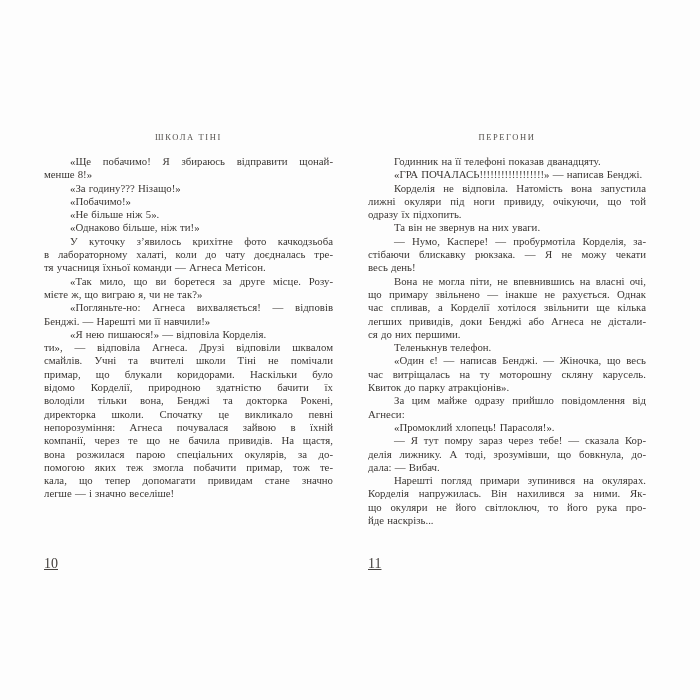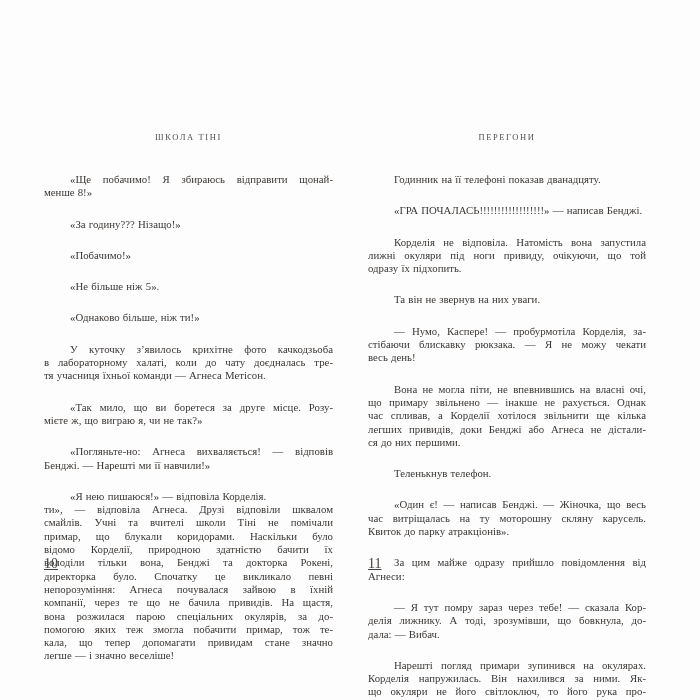--- a/index.html
+++ b/index.html
@@ -41,21 +41,21 @@
   }
   .line {
     height: 13.3px;
     line-height: 13.3px;
     font-size: 10.8px;
     overflow: hidden;
     text-align: justify;
     text-align-last: justify;
     word-spacing: 0.5px;
   }
-  .line.ind { text-indent: 26px; margin-top: 18px; }
+  .line.ind { text-indent: 26px; }
   .line.end { text-align-last: left; }
   .page-num {
     position: absolute;
     top: 557px;
     left: 0;
     width: 100%;
     text-align: left;
     font-size: 14px;
     line-height: 14px;
     color: var(--pagenum, #45413e);
@@ -82,21 +82,21 @@
         <div class="line ind">«Так мило, що ви боретеся за друге місце. Розу-</div>
         <div class="line end">мієте ж, що виграю я, чи не так?»</div>
         <div class="line ind">«Погляньте-но: Агнеса вихваляється! — відповів</div>
         <div class="line end">Бенджі. — Нарешті ми її навчили!»</div>
         <div class="line ind end">«Я нею пишаюся!» — відповіла Корделія.</div>
         <div class="line">ти», — відповіла Агнеса. Друзі відповіли шквалом</div>
         <div class="line">смайлів. Учні та вчителі школи Тіні не помічали</div>
         <div class="line">примар, що блукали коридорами. Наскільки було</div>
         <div class="line">відомо Корделії, природною здатністю бачити їх</div>
         <div class="line">володіли тільки вона, Бенджі та докторка Рокені,</div>
-        <div class="line">директорка було. Спочатку це викликало певні</div>
+        <div class="line">директорка школи. Спочатку це викликало певні</div>
         <div class="line">непорозуміння: Агнеса почувалася зайвою в їхній</div>
         <div class="line">компанії, через те що не бачила привидів. На щастя,</div>
         <div class="line">вона розжилася парою спеціальних окулярів, за до-</div>
         <div class="line">помогою яких теж змогла побачити примар, тож те-</div>
         <div class="line">кала, що тепер допомагати привидам стане значно</div>
         <div class="line end">легше — і значно веселіше!</div>
       </div>
     <div class="page-num">10</div>
   </div>
 
@@ -116,20 +116,21 @@
         <div class="line">що примару звільнено — інакше не рахується. Однак</div>
         <div class="line">час спливав, а Корделії хотілося звільнити ще кілька</div>
         <div class="line">легших привидів, доки Бенджі або Агнеса не дістали-</div>
         <div class="line end">ся до них першими.</div>
         <div class="line ind end">Теленькнув телефон.</div>
         <div class="line ind">«Один є! — написав Бенджі. — Жіночка, що весь</div>
         <div class="line">час витріщалась на ту моторошну скляну карусель.</div>
         <div class="line end">Квиток до парку атракціонів».</div>
         <div class="line ind">За цим майже одразу прийшло повідомлення від</div>
         <div class="line end">Агнеси:</div>
+        <div class="line ind end">«Промоклий хлопець! Парасоля!».</div>
         <div class="line ind">— Я тут помру зараз через тебе! — сказала Кор-</div>
         <div class="line">делія лижнику. А тоді, зрозумівши, що бовкнула, до-</div>
         <div class="line end">дала: — Вибач.</div>
         <div class="line ind">Нарешті погляд примари зупинився на окулярах.</div>
         <div class="line">Корделія напружилась. Він нахилився за ними. Як-</div>
         <div class="line">що окуляри не його світлоключ, то його рука про-</div>
         <div class="line end">йде наскрізь...</div>
       </div>
     <div class="page-num">11</div>
   </div>

